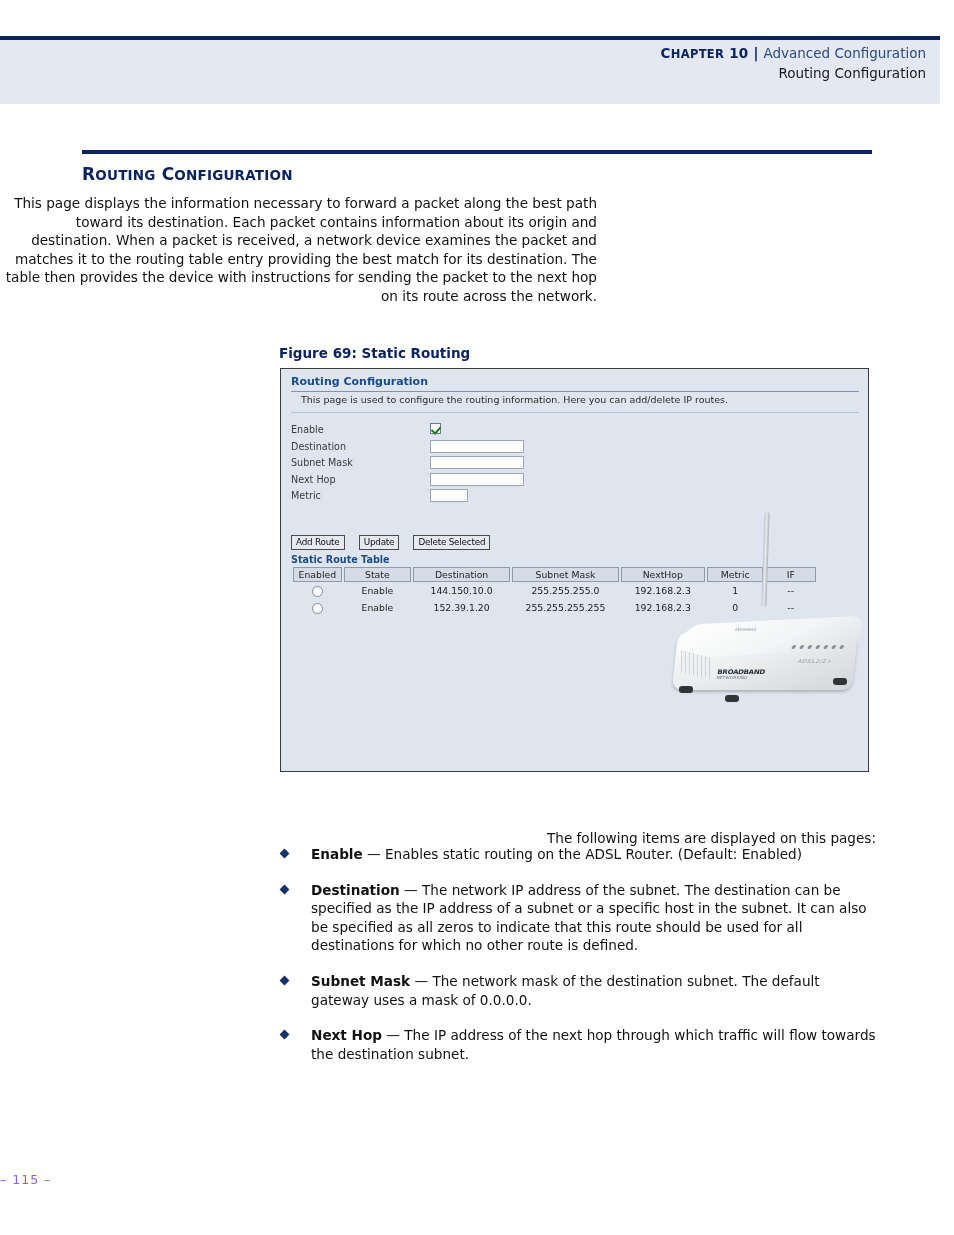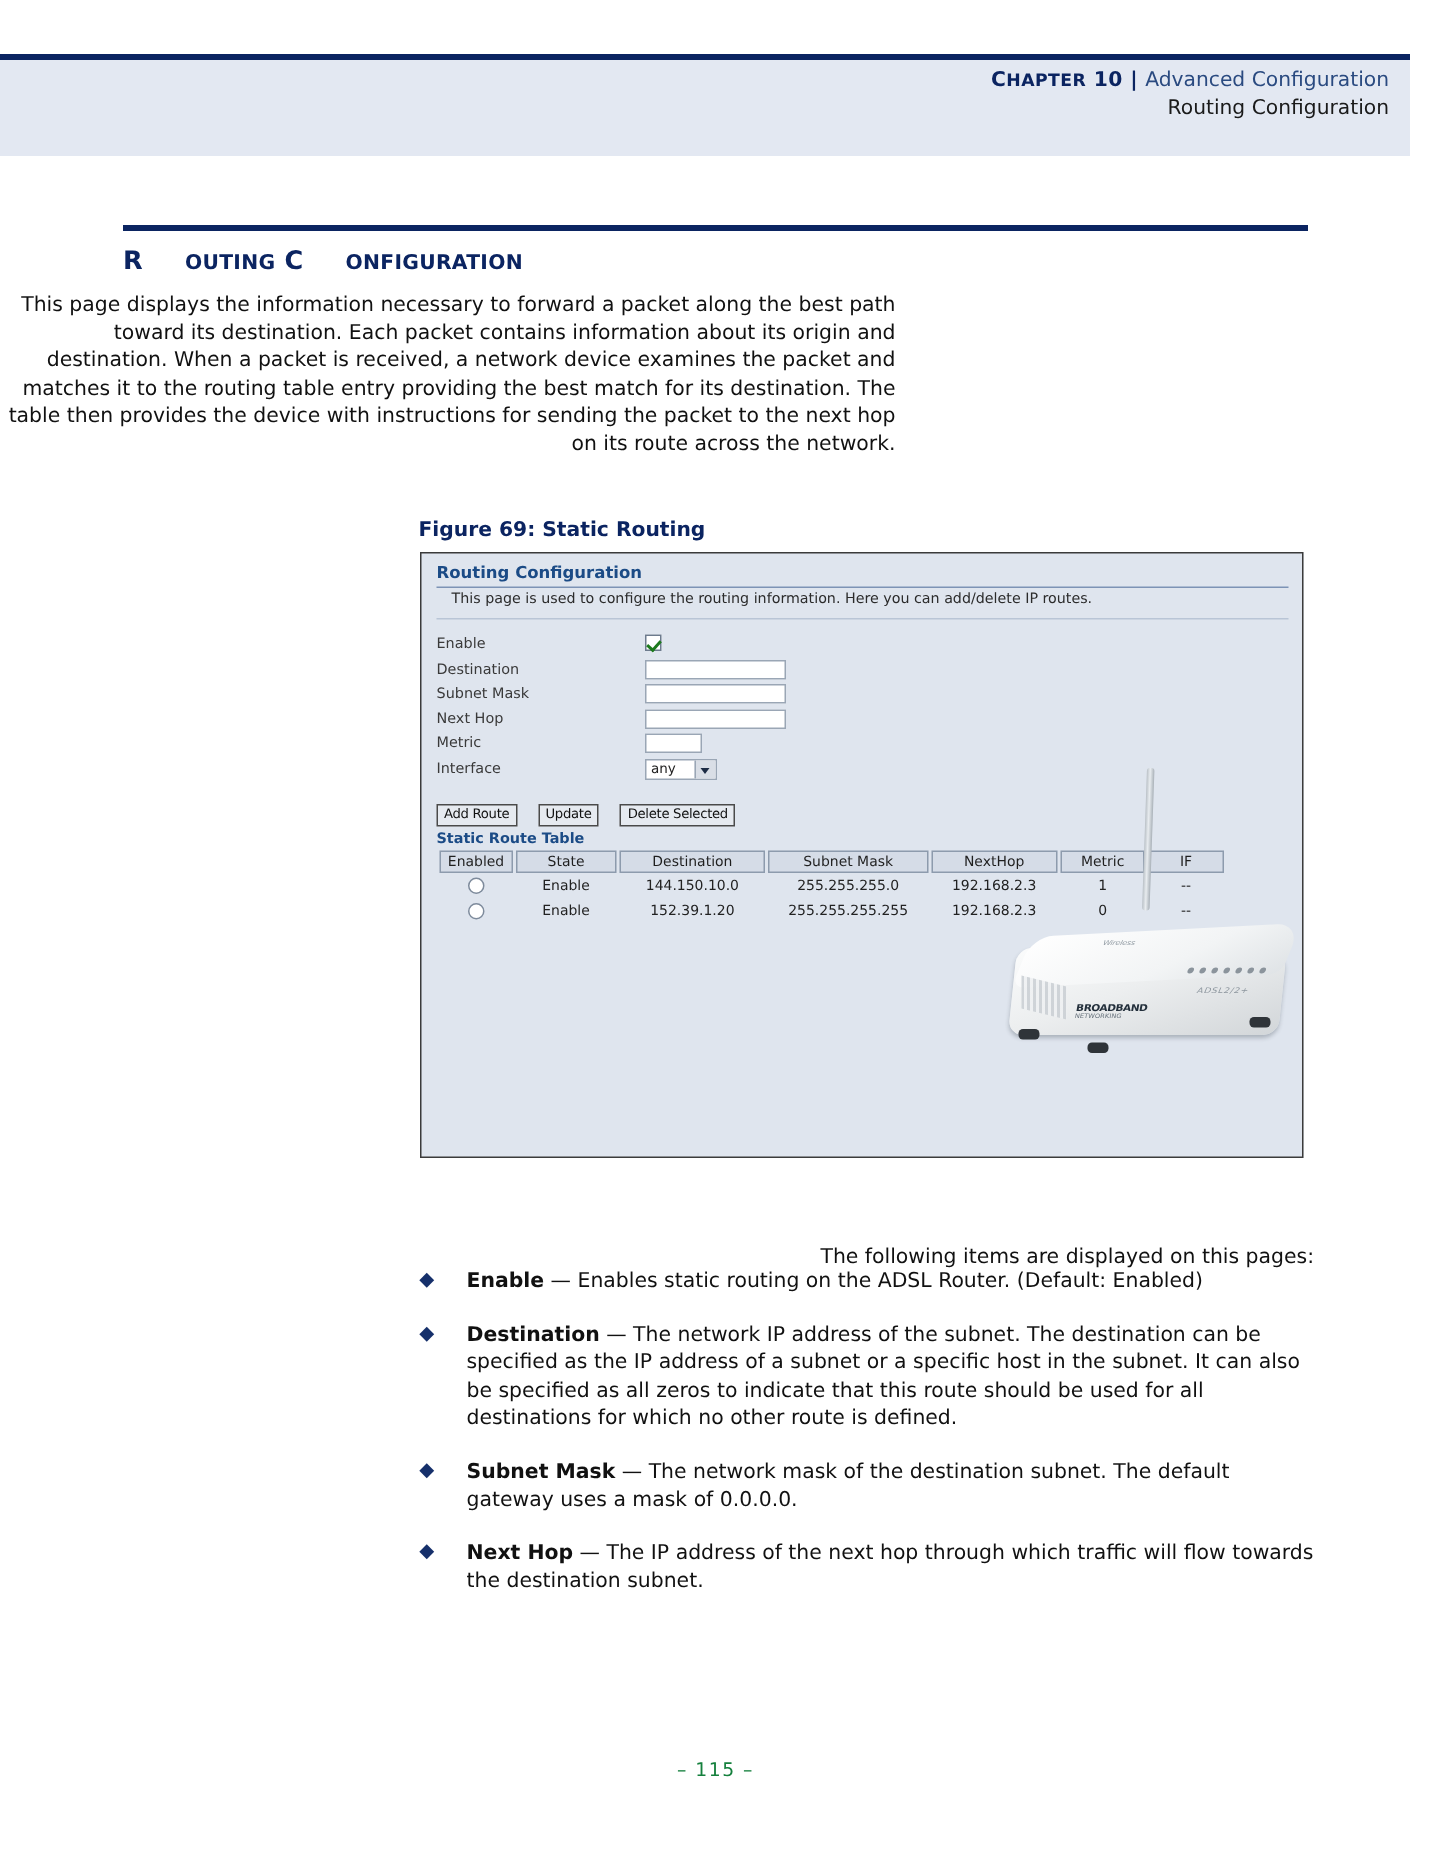--- a/index.html
+++ b/index.html
@@ -77,21 +77,20 @@
     left: 82px;
     top: 164px;
     color: #0b2461;
     font-weight: bold;
     font-size: 17px;
     letter-spacing: 0.2px;
     white-space: nowrap;
   }
   .section-heading .sc {
     font-size: 13.5px;
-    margin-left: 28px;
   }
 
   .para {
     font-size: 13.6px;
     line-height: 18.6px;
     color: #111;
     text-align: right;
   }
 
   #intro-para { top: 194px; position: absolute; width: 597px; }
@@ -432,22 +431,21 @@
     background: #16306b;
     transform: rotate(45deg);
   }
   .bullet-item b { font-weight: bold; }
 
   .page-num {
     position: absolute;
     left: 0;
     top: 1172px;
     width: 954px;
-    text-align: center;
-    color: #15803d;
+    color: #8b5cf6;
     font-size: 12.5px;
     letter-spacing: 1px;
   }
 </style>
 </head>
 <body>
 
 <div class="header-band">
   <div class="header-lines">
     <div class="hdr-line1">
@@ -495,27 +493,20 @@
     <div class="form-row">
       <span class="form-label">Next Hop</span>
       <span class="field-box field-nexth"></span>
     </div>
 
     <div class="form-row">
       <span class="form-label">Metric</span>
       <span class="field-box field-metric"></span>
     </div>
 
-    <div class="form-row">
-      <span class="form-label">Interface</span>
-      <span class="select-box">
-        <span class="sel-val">any</span>
-        <span class="sel-arrow"></span>
-      </span>
-    </div>
   </div>
 
   <div class="btn-row">
     <span class="btn">Add Route</span>
     <span class="btn">Update</span>
     <span class="btn">Delete Selected</span>
   </div>
 
   <div class="table-title">Static Route Table</div>
 

